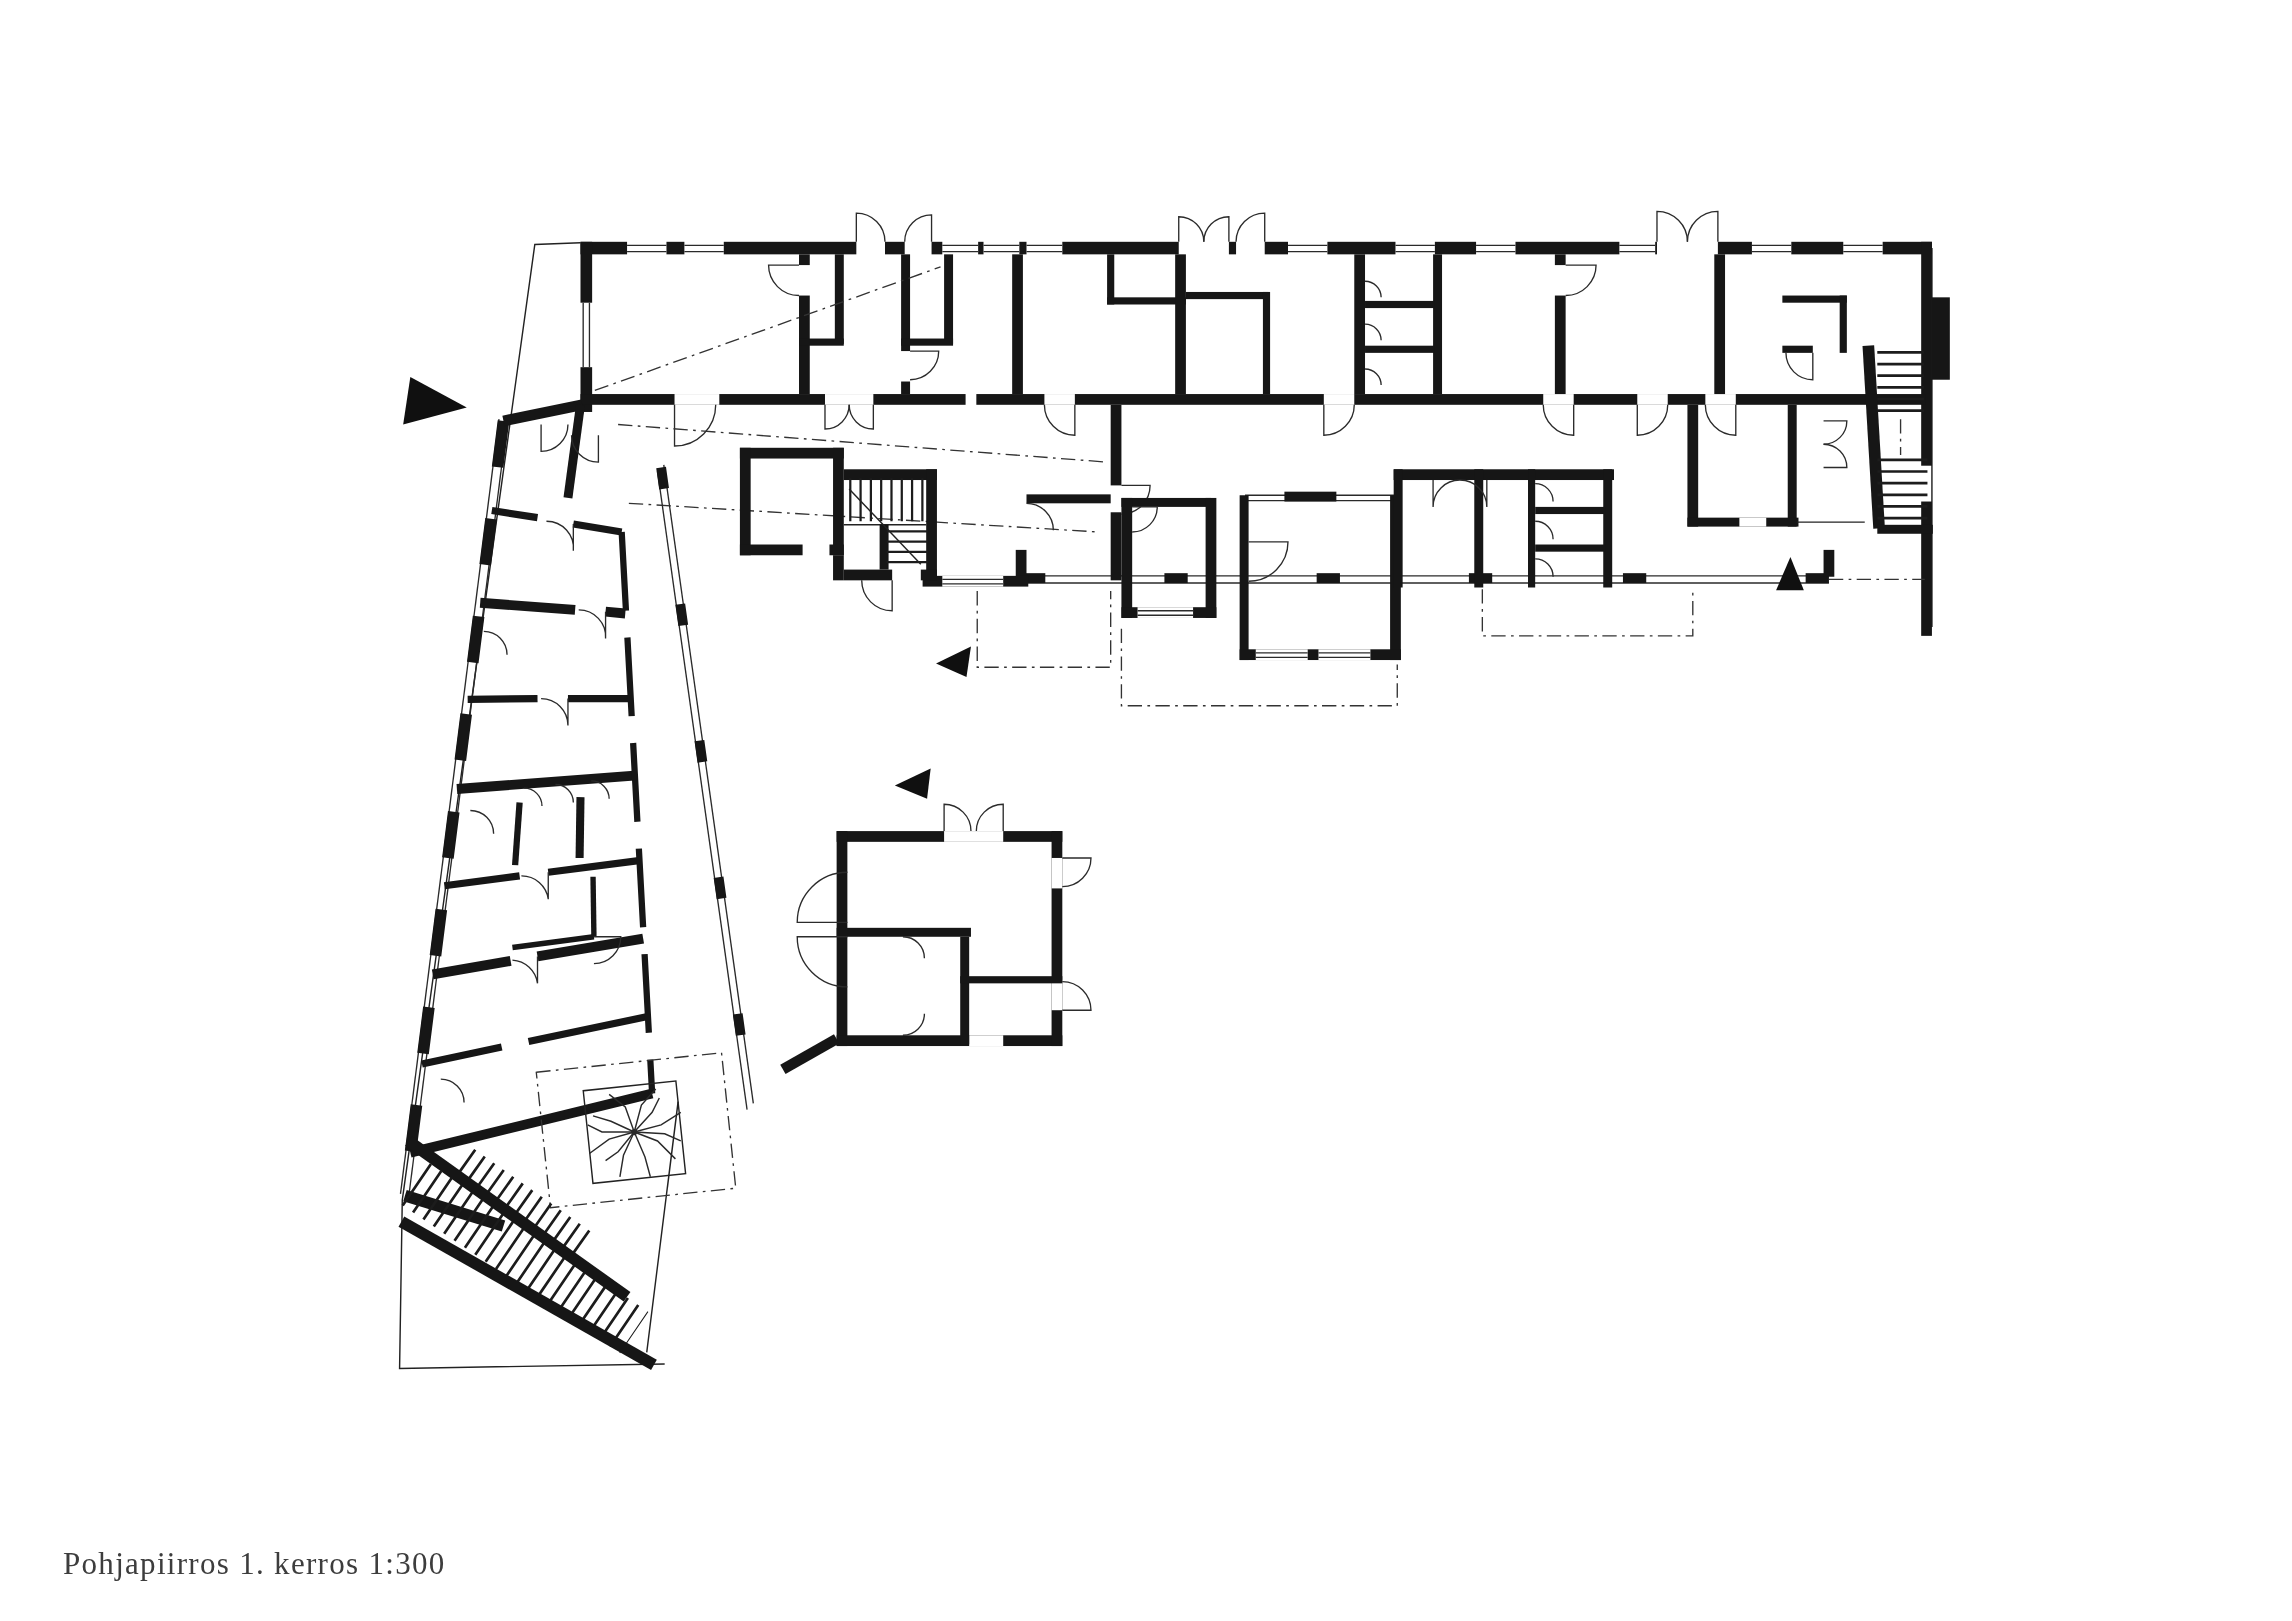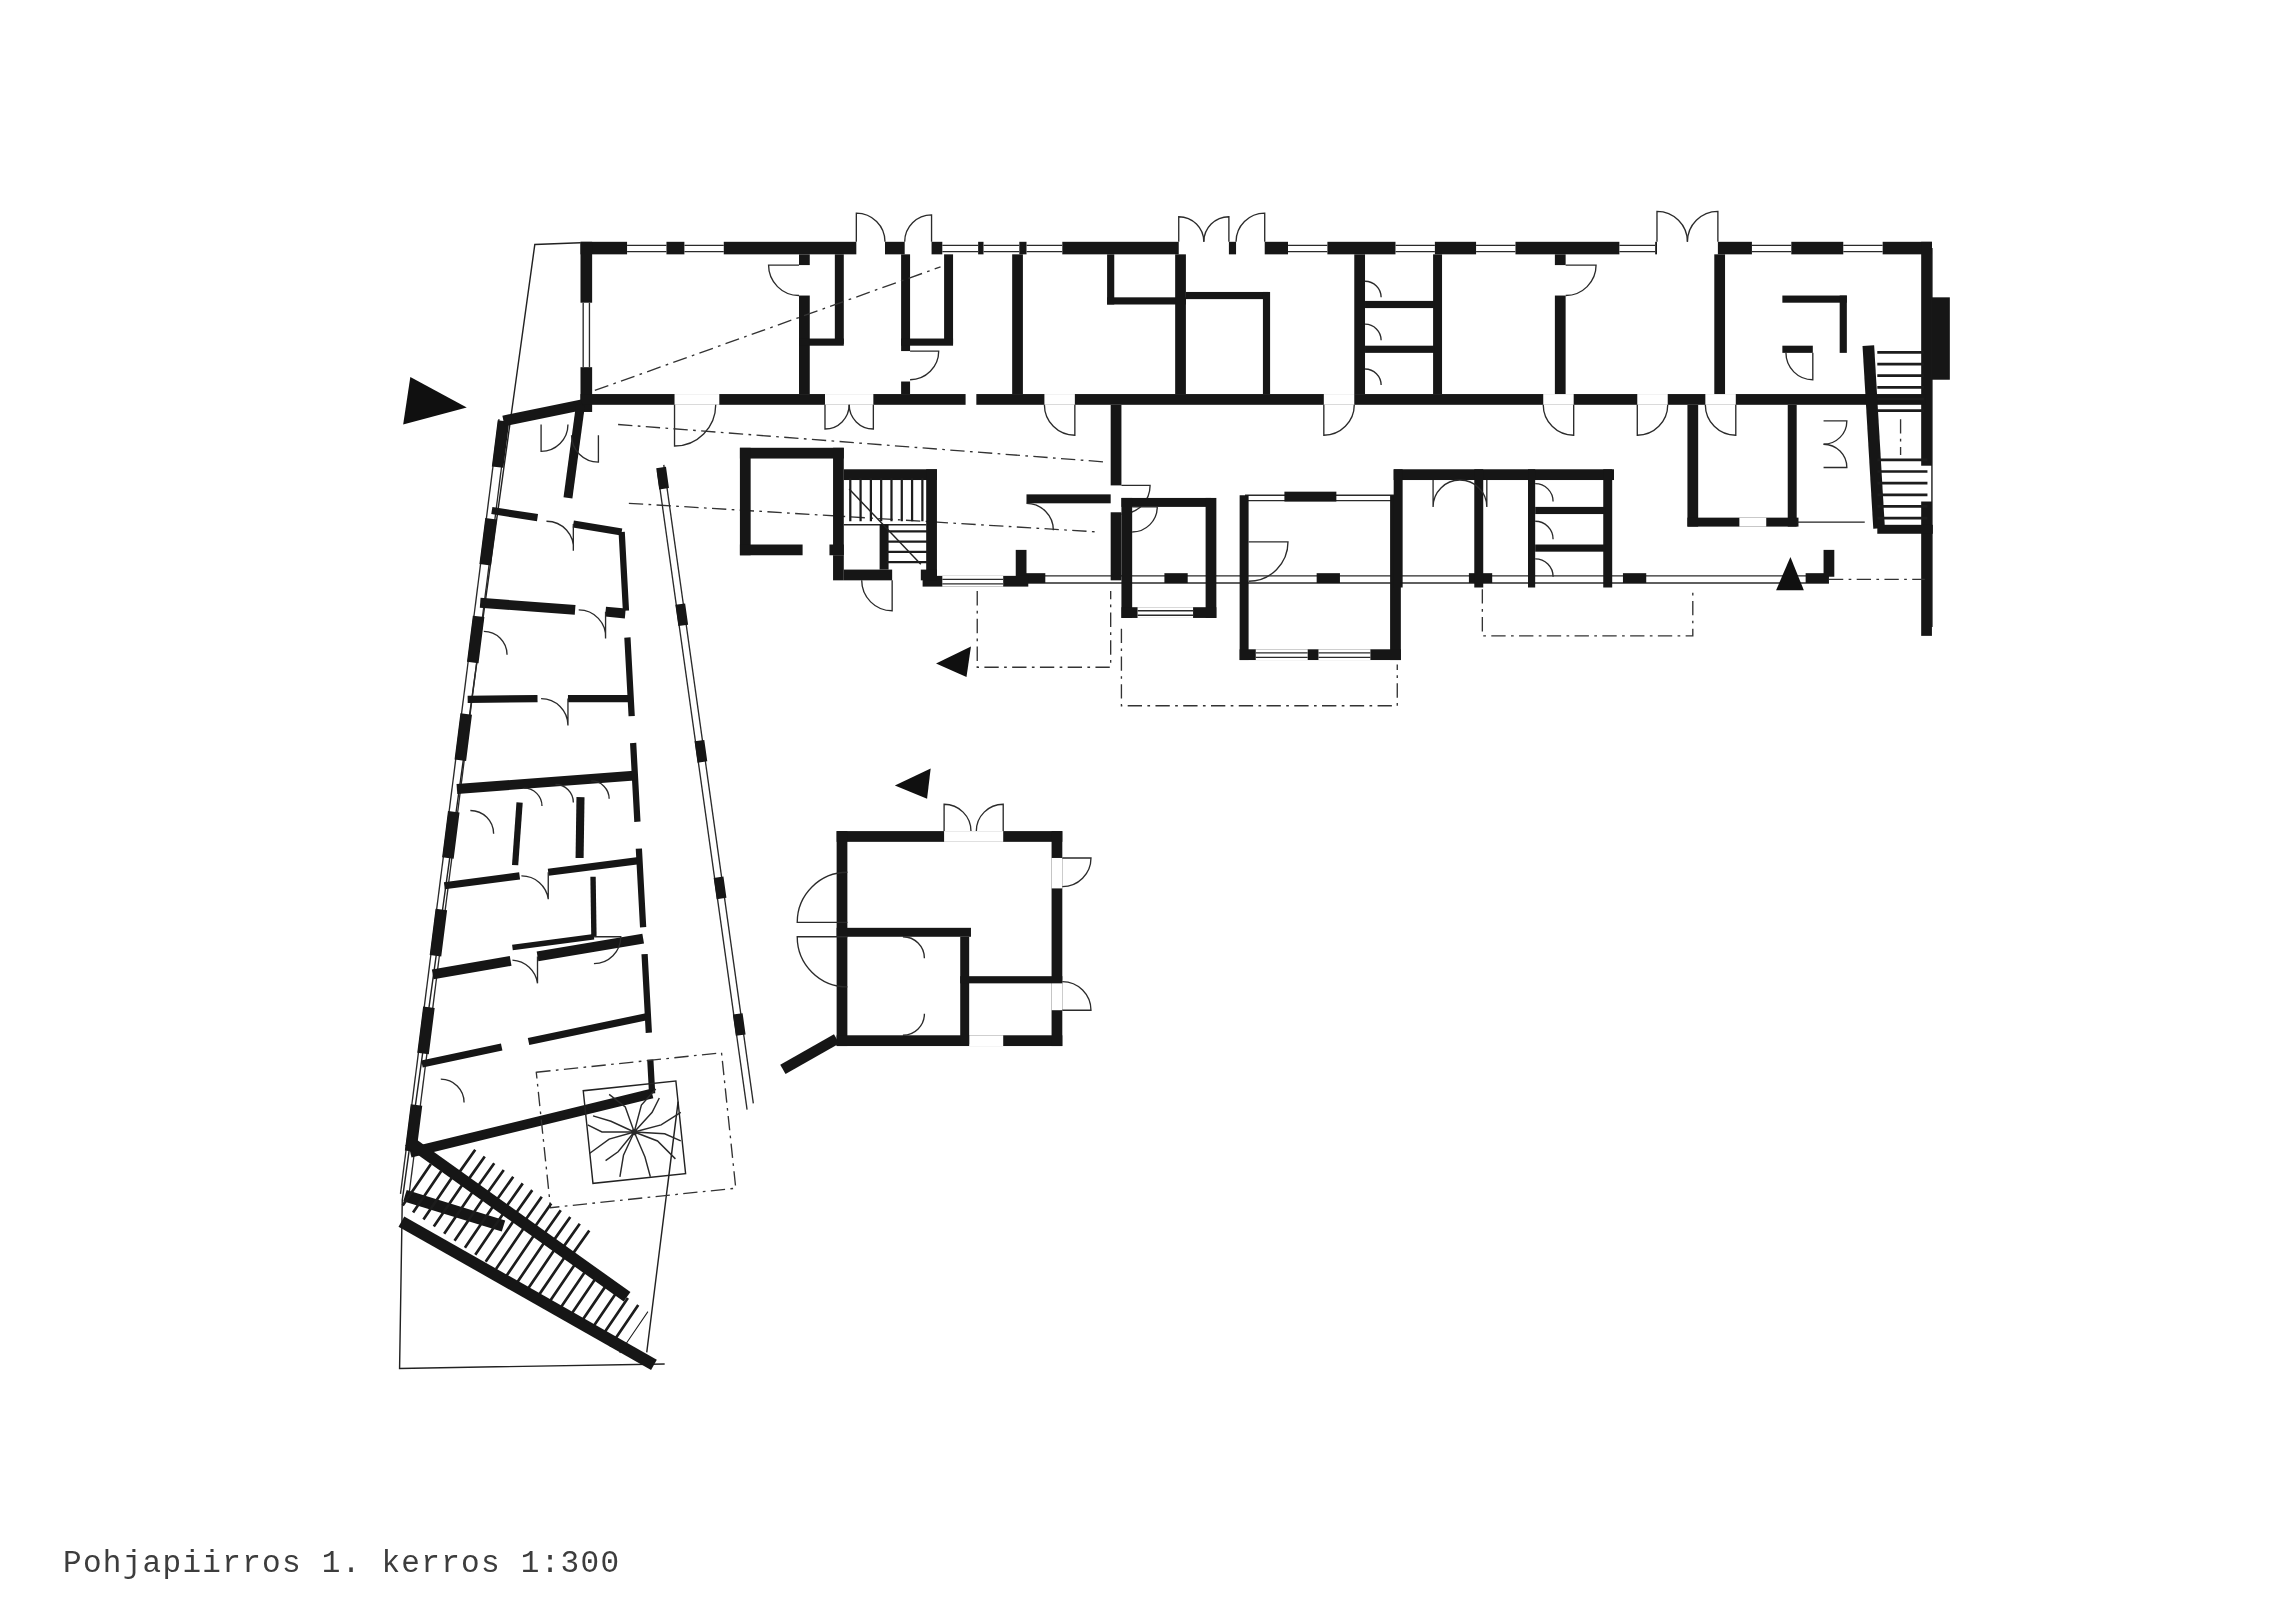--- a/index.html
+++ b/index.html
@@ -1,17 +1,17 @@
 <!DOCTYPE html>
 <html style="font-size:14.3px"><head>
 <meta charset="utf-8">
 <style>
   html,body{margin:0;padding:0;background:#ffffff;}
   .page{position:relative;width:2293px;height:1621px;background:#ffffff;overflow:hidden;
-        font-family:Liberation Mono, monospace;}
+        font-family:Liberation Serif, serif;}
   .plan-svg{position:absolute;left:0;top:0;}
   .caption{position:absolute;left:63px;top:1546px;font-size:31px;color:#3d3d3d;
            letter-spacing:1.3px;font-weight:400;}
   svg *{vector-effect:none;}
   .wall{fill:#161616;stroke:none;}
   .thin{stroke:#222;stroke-width:1.6;fill:none;}
   .arc{stroke:#2b2b2b;stroke-width:1.5;fill:none;}
   .dashdot{stroke:#333;stroke-width:1.5;fill:none;stroke-dasharray:16 6 3 6;}
   .tri{fill:#101010;stroke:none;}
   .treads{fill:none;stroke:#1c1c1c;}

